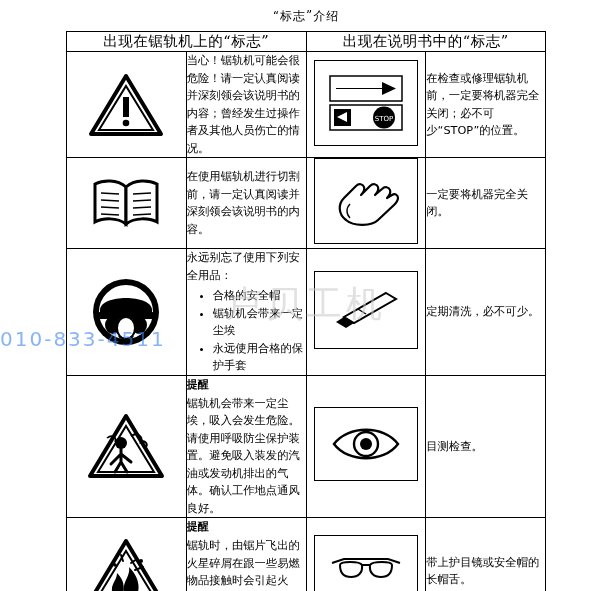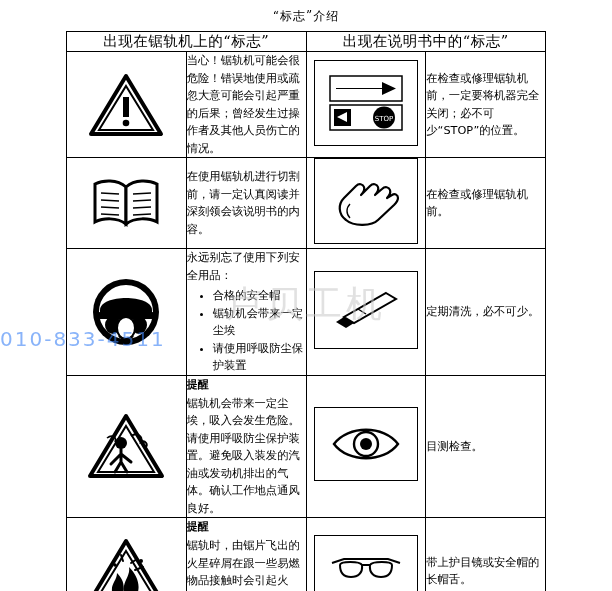--- a/index.html
+++ b/index.html
@@ -129,21 +129,21 @@
 
   <tr>
     <td class="icon-cell">
       <svg width="76" height="66" viewBox="0 0 76 66">
         <polygon points="38,4 73,62 3,62" fill="none" stroke="#000" stroke-width="4" stroke-linejoin="round"></polygon>
         <polygon points="38,14 65,58 11,58" fill="none" stroke="#000" stroke-width="2"></polygon>
         <rect x="35" y="25" width="6" height="20" fill="#000"></rect>
         <circle cx="38" cy="51" r="3.3" fill="#000"></circle>
       </svg>
     </td>
-    <td class="text-cell">当心！锯轨机可能会很危险！错误地使用或疏忽大意可能会引起严重的后果；曾经发生过操作者及其他人员伤亡的情况。</td>
+    <td class="text-cell">当心！锯轨机可能会很危险！请一定认真阅读并深刻领会该说明书的内容；曾经发生过操作者及其他人员伤亡的情况。</td>
     <td class="icon-cell">
       <span class="boxed-icon">
         <svg width="80" height="62" viewBox="0 0 80 62">
           <rect x="4" y="4" width="72" height="25" fill="#fff" stroke="#000" stroke-width="1.5"></rect>
           <polygon points="10,16 56,16 56,10 70,16.5 56,23 56,17 10,17" fill="#000"></polygon>
           <rect x="4" y="33" width="72" height="25" fill="#fff" stroke="#000" stroke-width="1.5"></rect>
           <rect x="8" y="37" width="17" height="17" fill="#000"></rect>
           <polygon points="11,45 21,40 21,50" fill="#fff"></polygon>
           <circle cx="58" cy="45.5" r="11" fill="#000"></circle>
           <text x="58" y="48.5" font-size="7" fill="#fff" text-anchor="middle" font-family="DejaVu Sans, sans-serif">STOP</text>
@@ -170,42 +170,42 @@
     </td>
     <td class="text-cell">在使用锯轨机进行切割前，请一定认真阅读并深刻领会该说明书的内容。</td>
     <td class="icon-cell">
       <span class="boxed-icon">
         <svg width="80" height="62" viewBox="0 0 80 62">
           <path d="M20 50 C12 44, 12 34, 18 28 L30 16 C33 13, 37 14, 38 17 C39 20, 37 23, 35 25 L44 16 C47 13, 51 14, 52 17 C53 20, 51 23, 49 25 L56 19 C59 16, 63 17, 64 20 C65 23, 63 26, 61 28 L66 25 C69 23, 72 25, 72 28 C72 31, 70 33, 68 35 L52 50 C46 56, 28 57, 20 50 Z" fill="#fff" stroke="#000" stroke-width="2.2" stroke-linejoin="round"></path>
           <path d="M24 48 C20 44, 20 38, 24 34" fill="none" stroke="#000" stroke-width="1.4"></path>
         </svg>
       </span>
     </td>
-    <td class="text-cell-right">在检查或修理锯轨机前。</td>
+    <td class="text-cell-right">一定要将机器完全关闭。</td>
   </tr>
 
   <tr>
     <td class="icon-cell">
       <svg width="76" height="72" viewBox="0 0 76 72">
         <circle cx="38" cy="36" r="33" fill="#000"></circle>
         <circle cx="38" cy="36" r="28" fill="#fff" stroke="#000" stroke-width="2"></circle>
         <path d="M12 34 C12 18, 64 18, 64 34 L64 38 L12 38 Z" fill="#000"></path>
         <rect x="9" y="36" width="58" height="7" rx="3" fill="#000"></rect>
         <ellipse cx="25" cy="49" rx="8" ry="9" fill="#000"></ellipse>
         <ellipse cx="51" cy="49" rx="8" ry="9" fill="#000"></ellipse>
         <ellipse cx="38" cy="52" rx="9" ry="11" fill="#fff" stroke="#000" stroke-width="2"></ellipse>
         <path d="M31 60 C34 64, 42 64, 45 60" fill="none" stroke="#000" stroke-width="2"></path>
       </svg>
     </td>
     <td class="text-cell">
       <div>永远别忘了使用下列安全用品：</div>
       <ul class="safety">
         <li>合格的安全帽</li>
         <li>锯轨机会带来一定尘埃</li>
-        <li>请使用呼吸防尘保护装置</li>
+        <li>永远使用合格的保护手套</li>
       </ul>
     </td>
     <td class="icon-cell">
       <span class="boxed-icon">
         <svg width="80" height="54" viewBox="0 0 80 54">
           <path d="M60 10 L70 16 L28 40 L18 34 Z" fill="#fff" stroke="#000" stroke-width="2"></path>
           <path d="M18 34 L28 40 L20 45 L10 39 Z" fill="#000"></path>
           <line x1="32" y1="26" x2="40" y2="31" stroke="#000" stroke-width="1.4"></line>
         </svg>
       </span>

